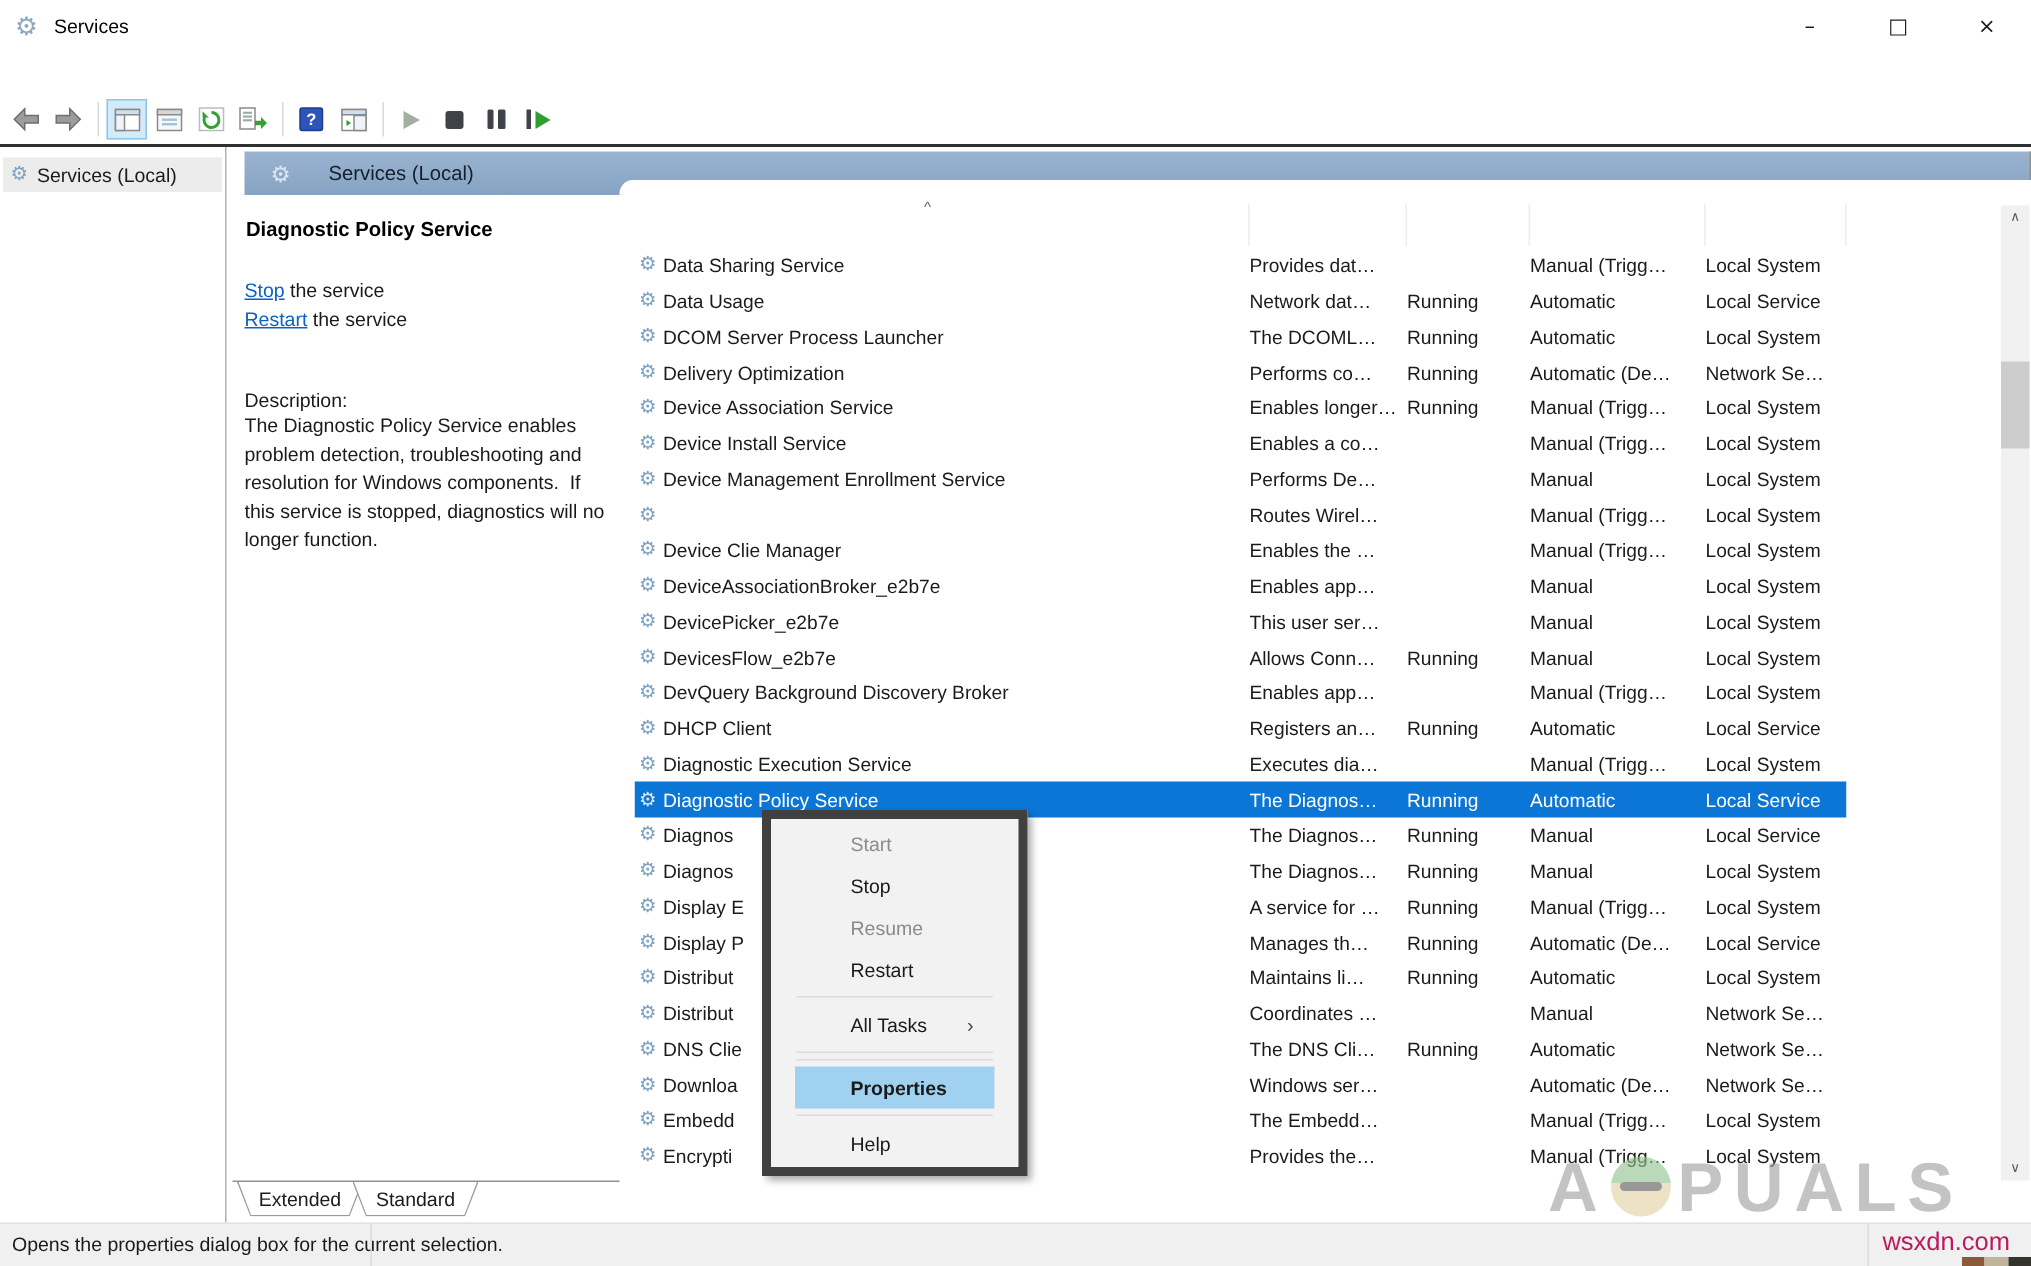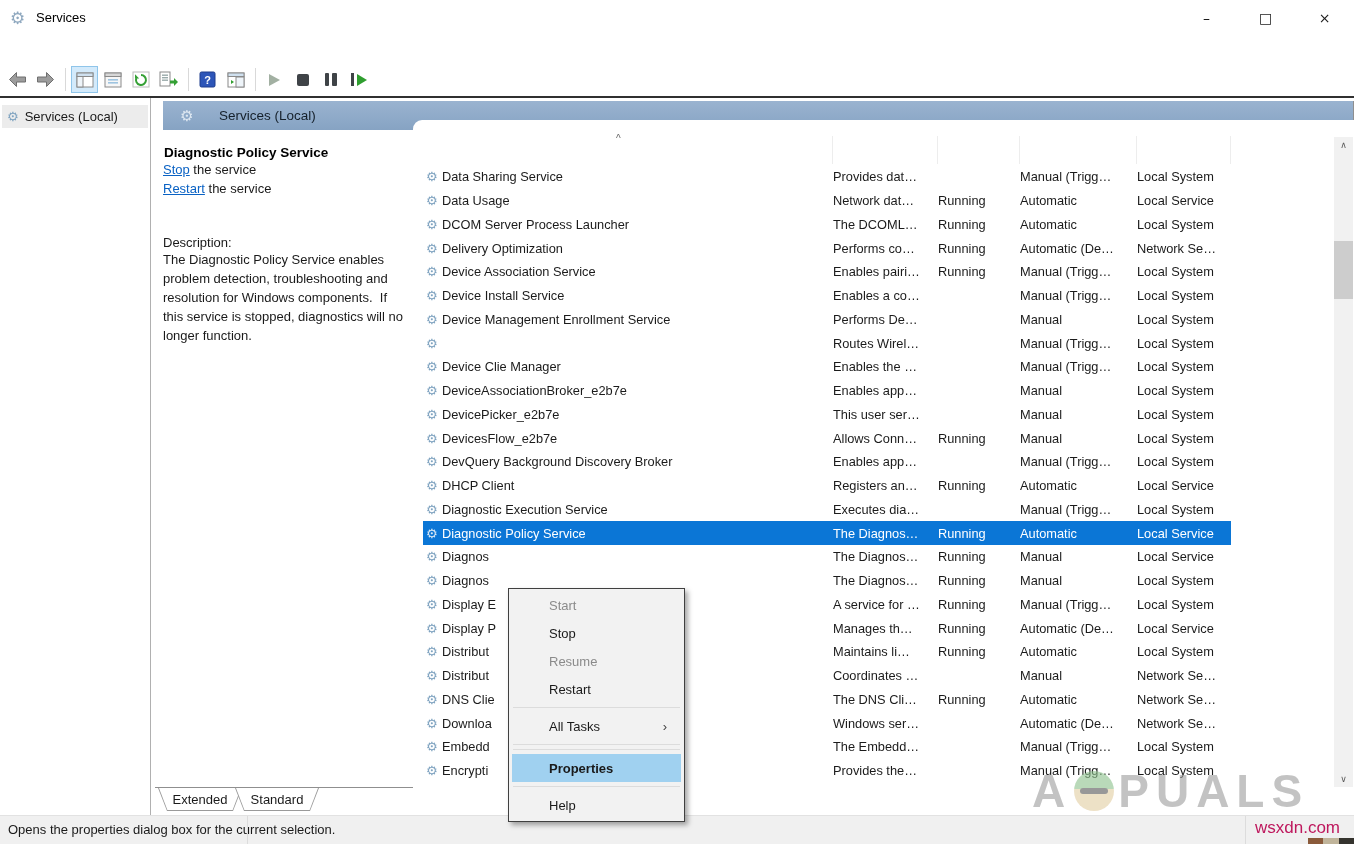--- a/index.html
+++ b/index.html
@@ -55,21 +55,21 @@
   #bluebar { position:absolute; left:11px; right:0; top:3px; height:29px;
              background:linear-gradient(#9ab3d0,#86a3c3); display:flex; align-items:center;
              padding-left:14px; }
   #bluebar .bicon { width:20px; text-align:center; font-size:15px; color:#dde7f1;
                     font-family:"DejaVu Sans",sans-serif; margin-right:22px; }
   #bluebar .btitle { font-size:13.5px; color:#15202b; }
 
   
   #detail { position:absolute; left:11px; top:32px; width:252px; bottom:0; background:#fff; }
   #detail h2 { font-size:13.5px; font-weight:bold; margin:15px 0 0 1px; color:#000; }
-  #detail .links { font-size:13px; line-height:19px; }
+  #detail .links { margin-top:24px; font-size:13px; line-height:19px; }
   #detail .links a { color:#0a62c4; text-decoration:underline; }
   #detail .desc-label { margin-top:37px; font-size:13px; }
   #detail .desc { font-size:13px; line-height:19px; width:247px; white-space:pre-wrap; }
 
   
   #listpanel { position:absolute; left:261px; top:22px; right:0; bottom:0; background:#fff;
                border-radius:9px 0 0 0; overflow:hidden; z-index:5; }
   #lhead { position:absolute; left:10px; top:16px; width:808px; height:28px; display:grid;
            grid-template-columns:410px 105px 82px 117px 94px; align-items:center;
            font-size:12.8px; color:#454545; }
@@ -106,22 +106,22 @@
   .tab + .tab { margin-left:-7px; }
 
   
   #statusbar { position:absolute; left:0; top:815px; width:1354px; height:29px; background:#f0f0f0;
                border-top:1px solid #e2e2e2; }
   #statusbar .stext { position:absolute; left:8px; top:0; line-height:28px; font-size:13px; }
   #statusbar .sdiv { position:absolute; top:0; bottom:0; width:1px; background:#dcdcdc; }
 
   
   #cmenu { position:absolute; left:508px; top:540px; width:177px; background:#f2f2f2;
-           border:1px solid #404040; box-shadow:3px 3px 5px rgba(0,0,0,.35); padding:2px 3px;
-           z-index:50;margin-top:48px; }
+           border:6px solid #404040; box-shadow:3px 3px 5px rgba(0,0,0,.35); padding:2px 16px;
+           z-index:50; }
   .mi { height:28px; display:flex; align-items:center; padding-left:37px; font-size:13px;
         color:#1a1a1a; position:relative; }
   .mi.disabled { color:#8b8b8b; }
   .mi.highlighted { background:#a0d1f0; font-weight:bold; }
   .mi .arrow { display:none; position:absolute; right:14px; font-size:13px; color:#444; }
   .mi.submenu .arrow { display:block; }
   .mi.separator { height:1px; background:#dcdcdc; margin:4px 1px; padding:0; }
 
   
   #watermark { position:absolute; left:1032px; top:764px; display:flex; align-items:center;
@@ -313,21 +313,21 @@
           <div class="cell">Performs co…</div>
           <div class="cell">Running</div>
           <div class="cell">Automatic (De…</div>
           <div class="cell">Network Se…</div>
         </div>
         <div class="lrow">
           <div class="cell name">
             <span class="gear">⚙</span>
             <span class="txt">Device Association Service</span>
           </div>
-          <div class="cell">Enables pairi…</div>
+          <div class="cell">Enables longer…</div>
           <div class="cell">Running</div>
           <div class="cell">Manual (Trigg…</div>
           <div class="cell">Local System</div>
         </div>
         <div class="lrow">
           <div class="cell name">
             <span class="gear">⚙</span>
             <span class="txt">Device Install Service</span>
           </div>
           <div class="cell">Enables a co…</div>

